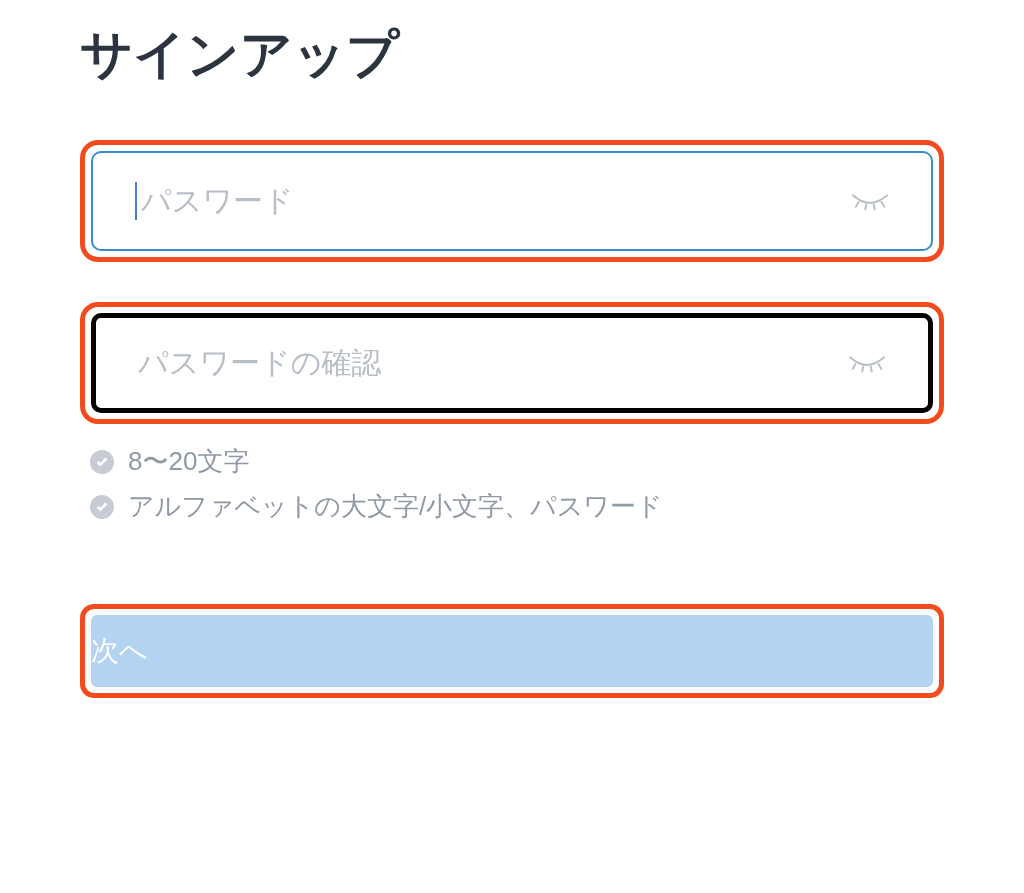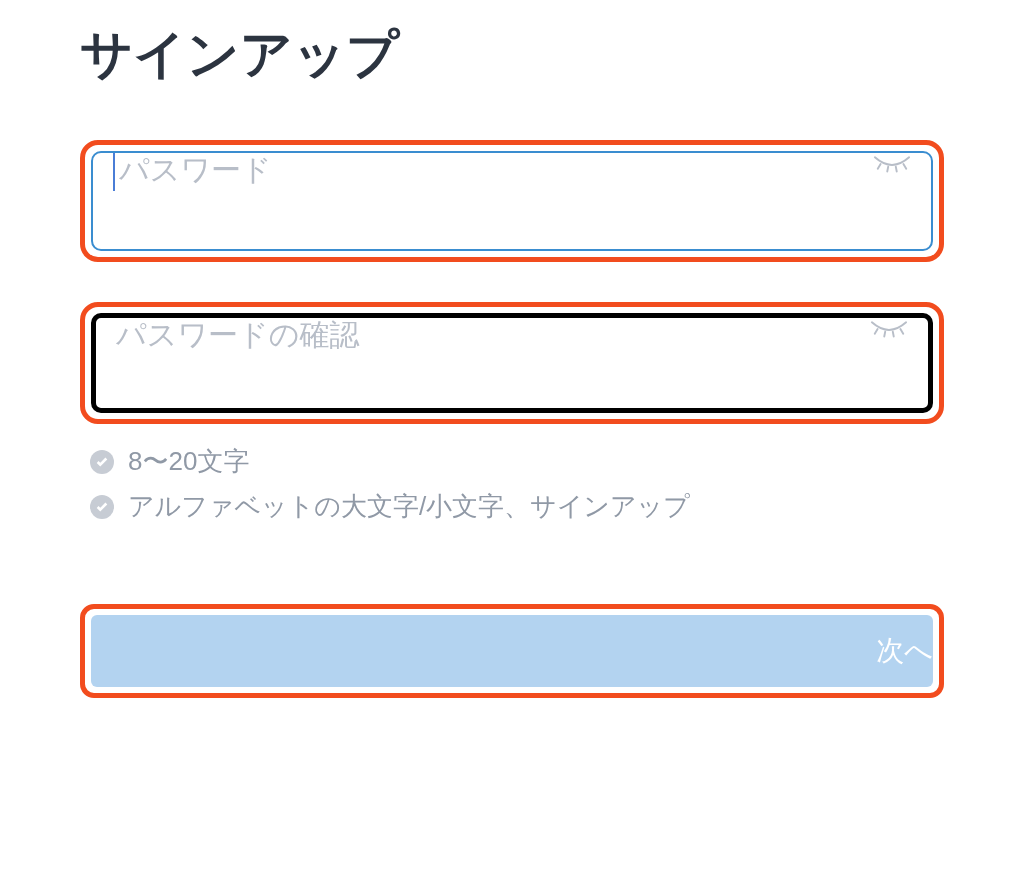--- a/index.html
+++ b/index.html
@@ -17,25 +17,25 @@
       margin-bottom: 50px;
     }
     .highlight-box {
       border: 5px solid #f24c1e;
       border-radius: 18px;
       padding: 6px;
       margin-bottom: 40px;
     }
     .input-wrapper {
       display: flex;
-      align-items: flex-start;
+      align-items: center;
       width: 100%;
       height: 100px;
       border-radius: 10px;
-      padding: 0 20px;
+      padding: 0 42px;
       background: #ffffff;
     }
     .input-wrapper.focused {
       border: 2px solid #3a8dd0;
     }
     .input-wrapper.unfocused {
       border: 5px solid #000000;
     }
     .input-field {
       flex: 1;
@@ -107,21 +107,21 @@
       width: 100%;
       height: 72px;
       background: #b3d3f0;
       border: none;
       border-radius: 6px;
       font-size: 28px;
       color: #ffffff;
       cursor: pointer;
       display: flex;
       align-items: center;
-      justify-content: flex-end;
+      justify-content: flex-start;
     }
   </style>
 </head>
 <body>
 
 <h1 class="title">サインアップ</h1>
 
 <div class="highlight-box">
   <div class="input-wrapper focused">
     <span class="cursor"></span>
@@ -157,21 +157,21 @@
         </svg>
     </span>
     <span class="req-text">8〜20文字</span>
   </div>
   <div class="req-item">
     <span class="check-icon">
       <svg viewBox="0 0 16 16">
           <path d="M3 8l3 3 7-7"></path>
         </svg>
     </span>
-    <span class="req-text">アルファベットの大文字/小文字、サインアップ</span>
+    <span class="req-text">アルファベットの大文字/小文字、パスワード</span>
   </div>
 </div>
 
 <div class="button-highlight">
   <button class="next-button">
     <span>次へ</span>
   </button>
 </div>
 
 </body></html>

